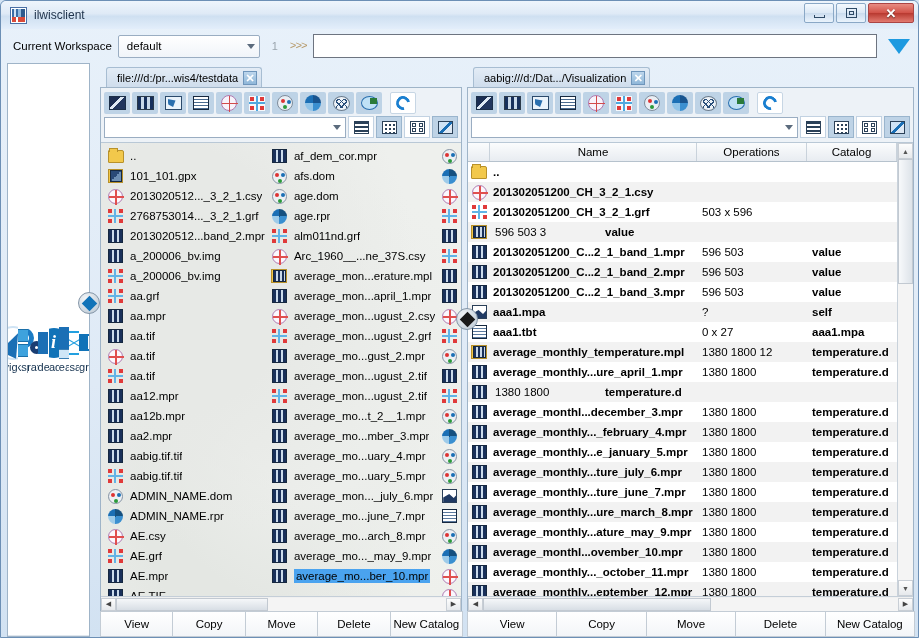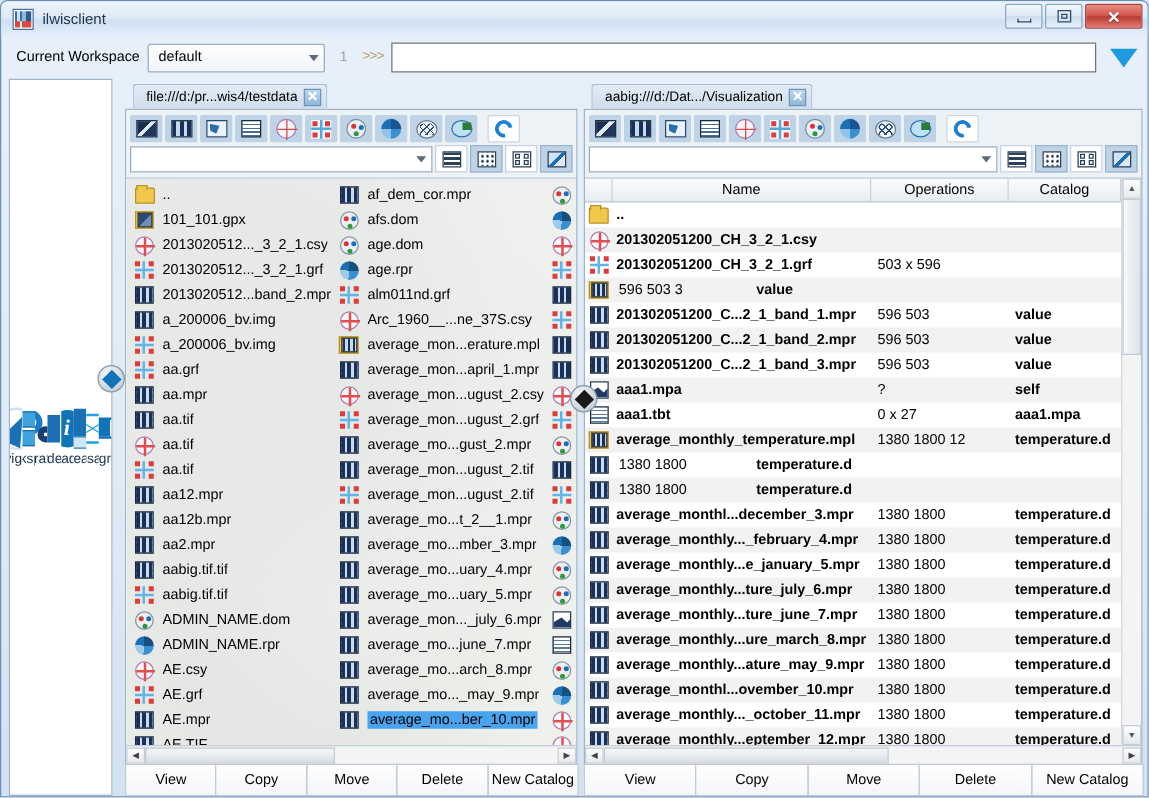--- a/index.html
+++ b/index.html
@@ -556,21 +556,21 @@
                   </div>
                   <div class="frow">
                     <span class="fico">
                       <span class="t-grf">
                         <i></i>
                         <i></i>
                         <i></i>
                         <i></i>
                       </span>
                     </span>
-                    <span class="fname">2013020512..._3_2_1.grf</span>
+                    <span class="fname">2768753014..._3_2_1.grf</span>
                   </div>
                   <div class="frow">
                     <span class="fico">
                       <span class="t-mpr"></span>
                     </span>
                     <span class="fname">2013020512...band_2.mpr</span>
                   </div>
                   <div class="frow">
                     <span class="fico">
                       <span class="t-mpr"></span>
@@ -1241,20 +1241,21 @@
                     <span class="t-mpl"></span>
                   </span>
                   <span class="n">average_monthly_temperature.mpl</span>
                   <span class="d">1380 1800 12</span>
                   <span class="dm">temperature.d</span>
                 </div>
                 <div class="drow">
                   <span class="ci">
                     <span class="t-mpr"></span>
                   </span>
+                  <span class="n">average_monthly...ure_april_1.mpr</span>
                   <span class="d">1380 1800</span>
                   <span class="dm">temperature.d</span>
                 </div>
                 <div class="drow alt">
                   <span class="ci">
                     <span class="t-mpr"></span>
                   </span>
                   <span class="d">1380 1800</span>
                   <span class="dm">temperature.d</span>
                 </div>

